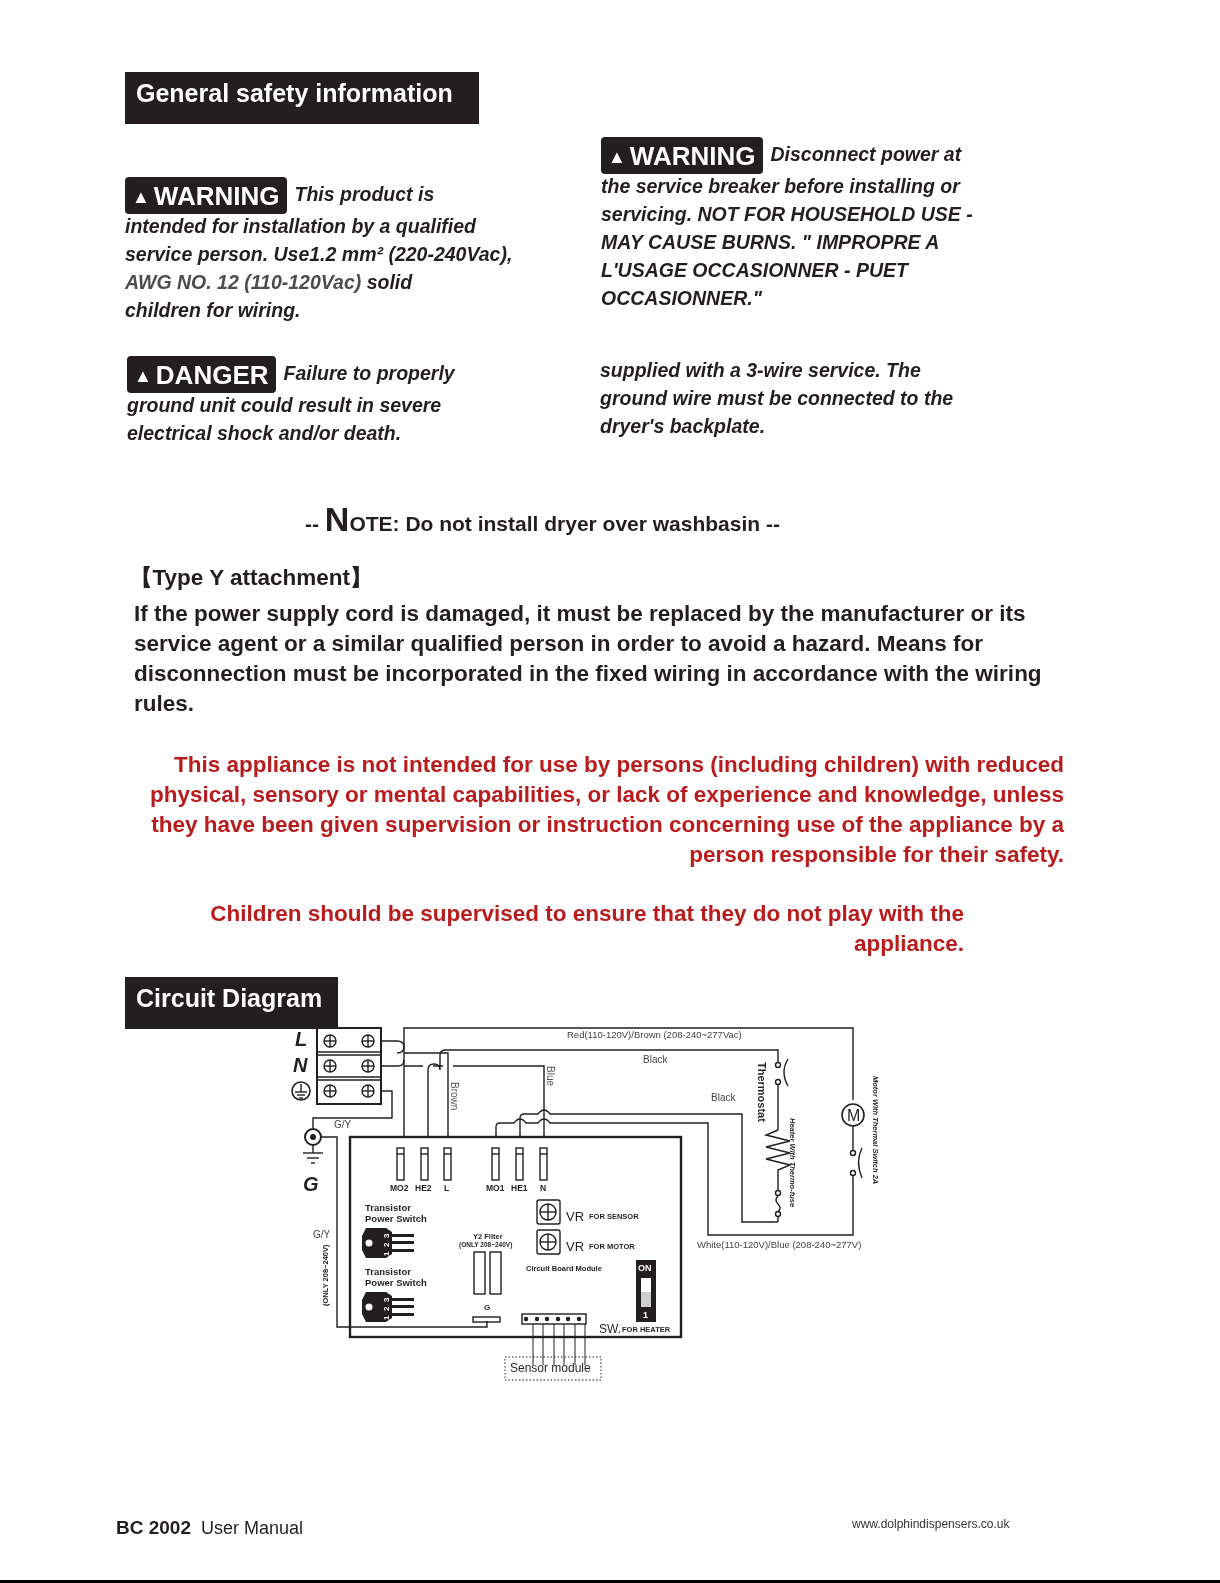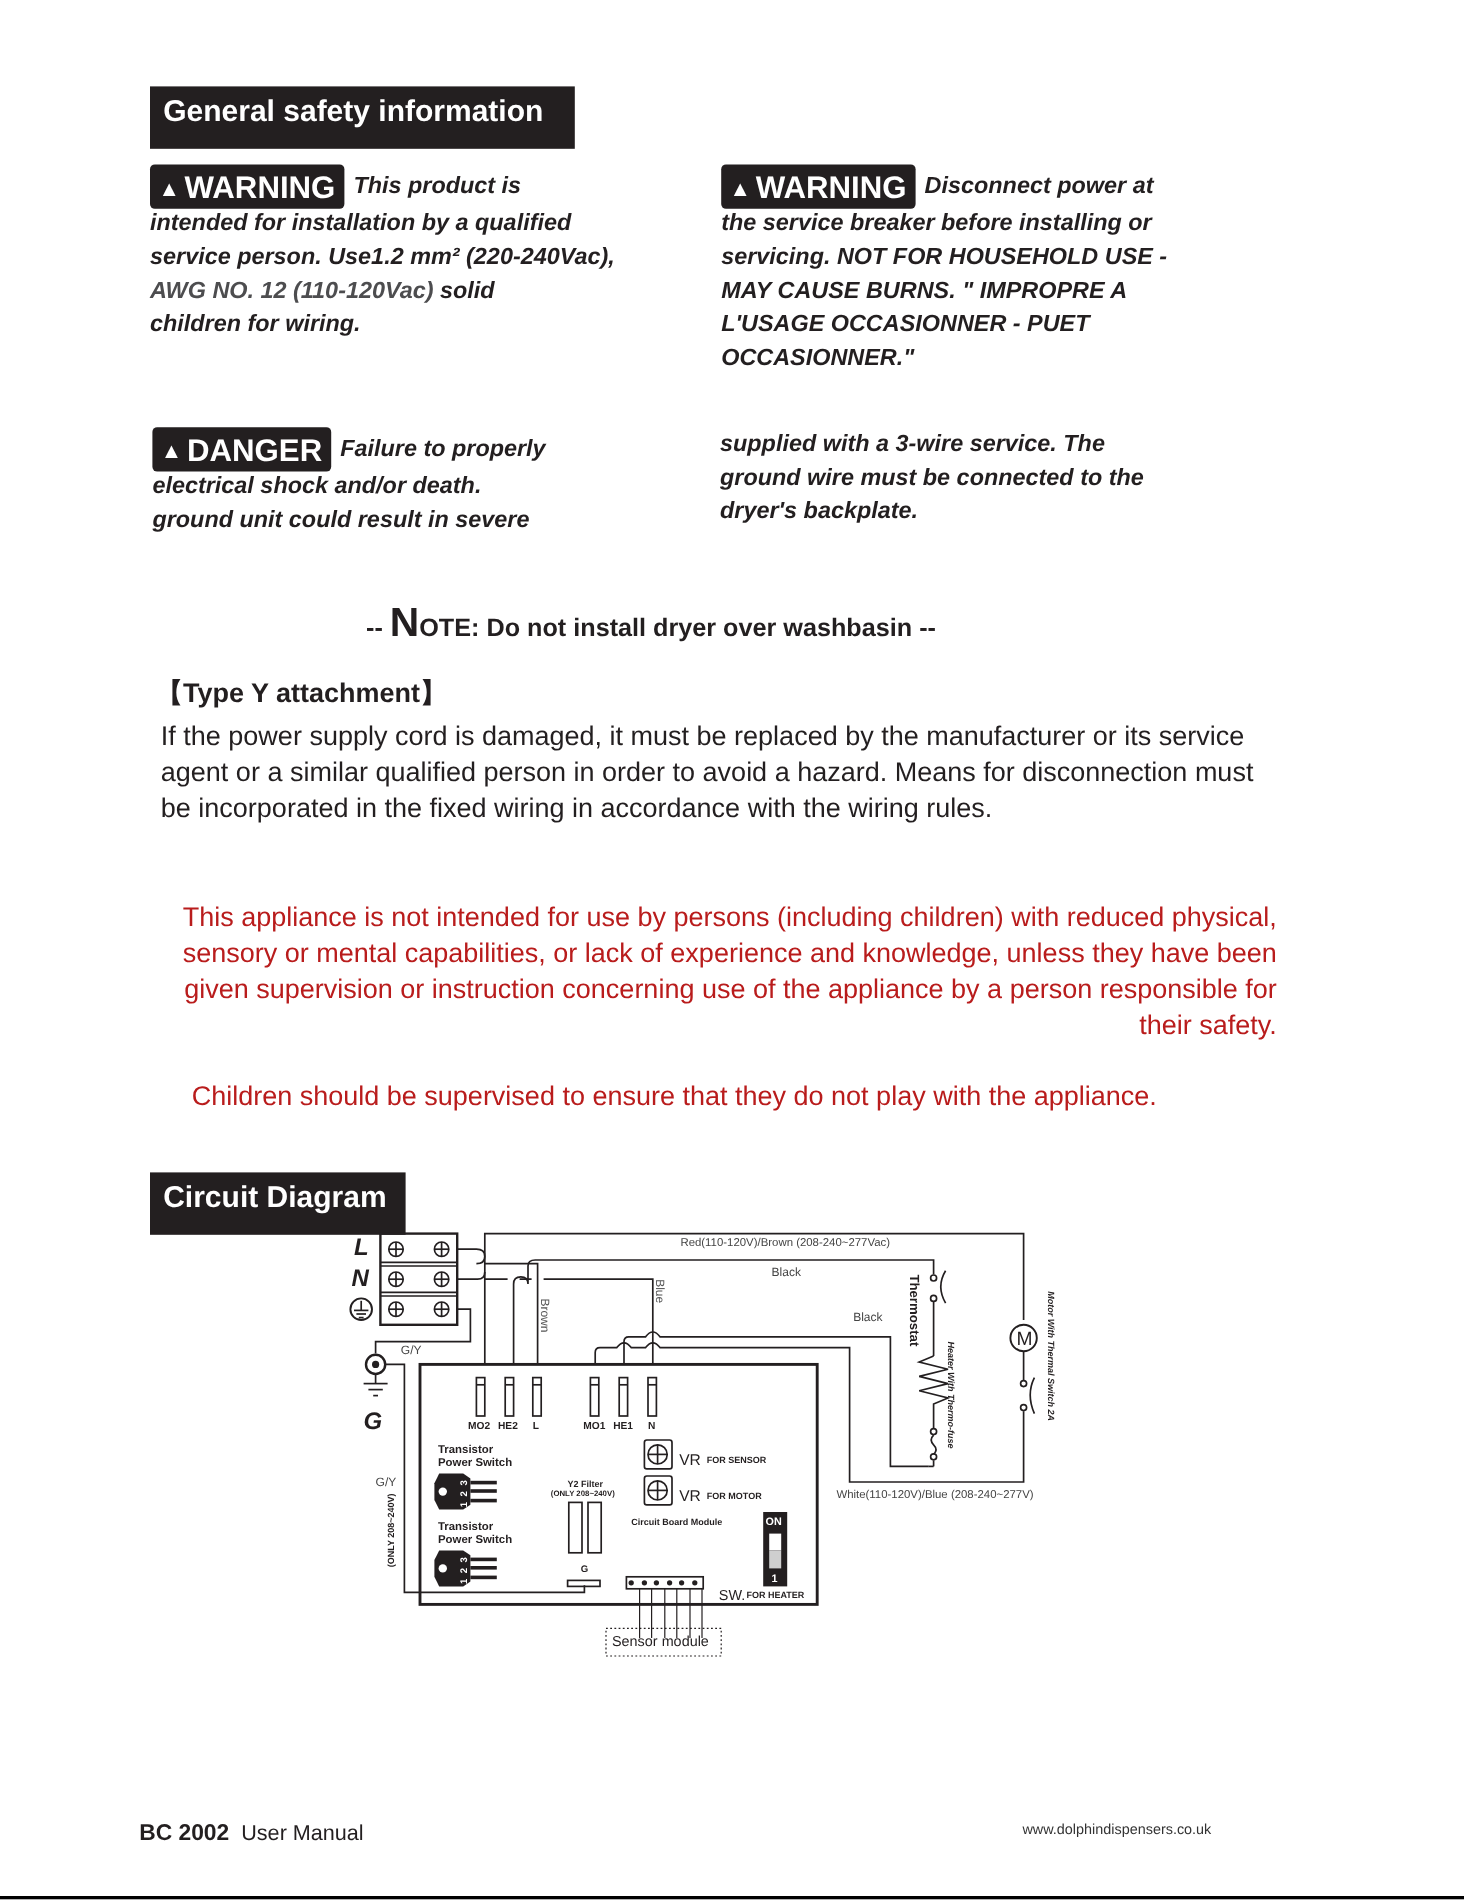--- a/index.html
+++ b/index.html
@@ -10,37 +10,37 @@
   .badge { display: inline-block; background: #231f20; color: #fff; font-weight: bold;
          font-style: normal; font-size: 26px; border-radius: 4px; padding: 0 7px 0 7px;
          height: 37px; line-height: 38px; vertical-align: -4px; margin-right: 8px; }
   .badge .tri { font-size: 18px; vertical-align: 2px; margin-right: 4px; }
   .warn-block { position: absolute; font-weight: bold; font-style: italic; font-size: 19.5px;
          line-height: 28px; }
   .warn-block .gray { color: #4d4d4f; margin-top: 15px; }
   .note { position: absolute; left: 305px; top: 500px; font-weight: bold; font-size: 21px; }
   .note .big { font-size: 34px; }
   .note .sc { font-size: 21px; }
-  .para { position: absolute; left: 134px; font-weight: normal; font-size: 22.5px; line-height: 30px;
+  .para { position: absolute; left: 134px; font-weight: bold; font-size: 22.5px; line-height: 30px;
          width: 920px; }
   .para.gray { color: #b91c1c; text-align: right; }
   .type-y { position: absolute; left: 130px; top: 562px; font-weight: bold; font-size: 22.5px; }
   .footer-left { position: absolute; left: 116px; top: 1517px; font-size: 18px; }
   .footer-left b { font-weight: 900; font-size: 19px; }
   .footer-right { position: absolute; left: 852px; top: 1517px; font-size: 12px; color: #333; }
   .bottom-line { position: absolute; left: 0; top: 1580px; width: 1220px; height: 3px; background: #000; }
   svg text { font-family: "Liberation Sans", sans-serif; }
 </style>
 </head>
 <body>
 
 <div class="section-title" style="left:125px; top:72px; width:332px;">General safety information</div>
 
 <div class="warn-block" style="left:125px; top:137px; width:430px;">
-  <div style="margin-bottom:-2px;">
+  <div style="margin-bottom:-2px;margin-top:40px;">
     <span class="badge"><span class="tri">▲</span><span>WARNING</span></span><span>This product is</span>
   </div>
   <div>intended for installation by a qualified</div>
   <div>service person. Use1.2 mm² (220-240Vac),</div>
   <div><span class="gray">AWG NO. 12 (110-120Vac)</span><span> solid</span></div>
   <div>children for wiring.</div>
 </div>
 
 <div class="warn-block" style="left:601px; top:137px; width:420px;">
   <div style="margin-bottom:-2px;">
@@ -50,22 +50,22 @@
   <div>servicing. NOT FOR HOUSEHOLD USE -</div>
   <div>MAY CAUSE BURNS.  " IMPROPRE A</div>
   <div>L'USAGE OCCASIONNER -  PUET</div>
   <div>OCCASIONNER."</div>
 </div>
 
 <div class="warn-block" style="left:127px; top:356px; width:430px;">
   <div style="margin-bottom:-2px;">
     <span class="badge"><span class="tri">▲</span><span>DANGER</span></span><span>Failure to properly</span>
   </div>
+  <div>ground unit could result in severe</div>
   <div>electrical shock and/or death.</div>
-  <div>ground unit could result in severe</div>
 </div>
 
 <div class="warn-block" style="left:600px; top:356px; width:420px;">
   <div>supplied with a 3-wire service. The</div>
   <div>ground wire must be connected to the</div>
   <div>dryer's backplate.</div>
 </div>
 
 <div class="note">
   <span>-- </span><span class="big">N</span><span class="sc">OTE</span><span>: Do not install dryer over washbasin </span><span> --</span>

